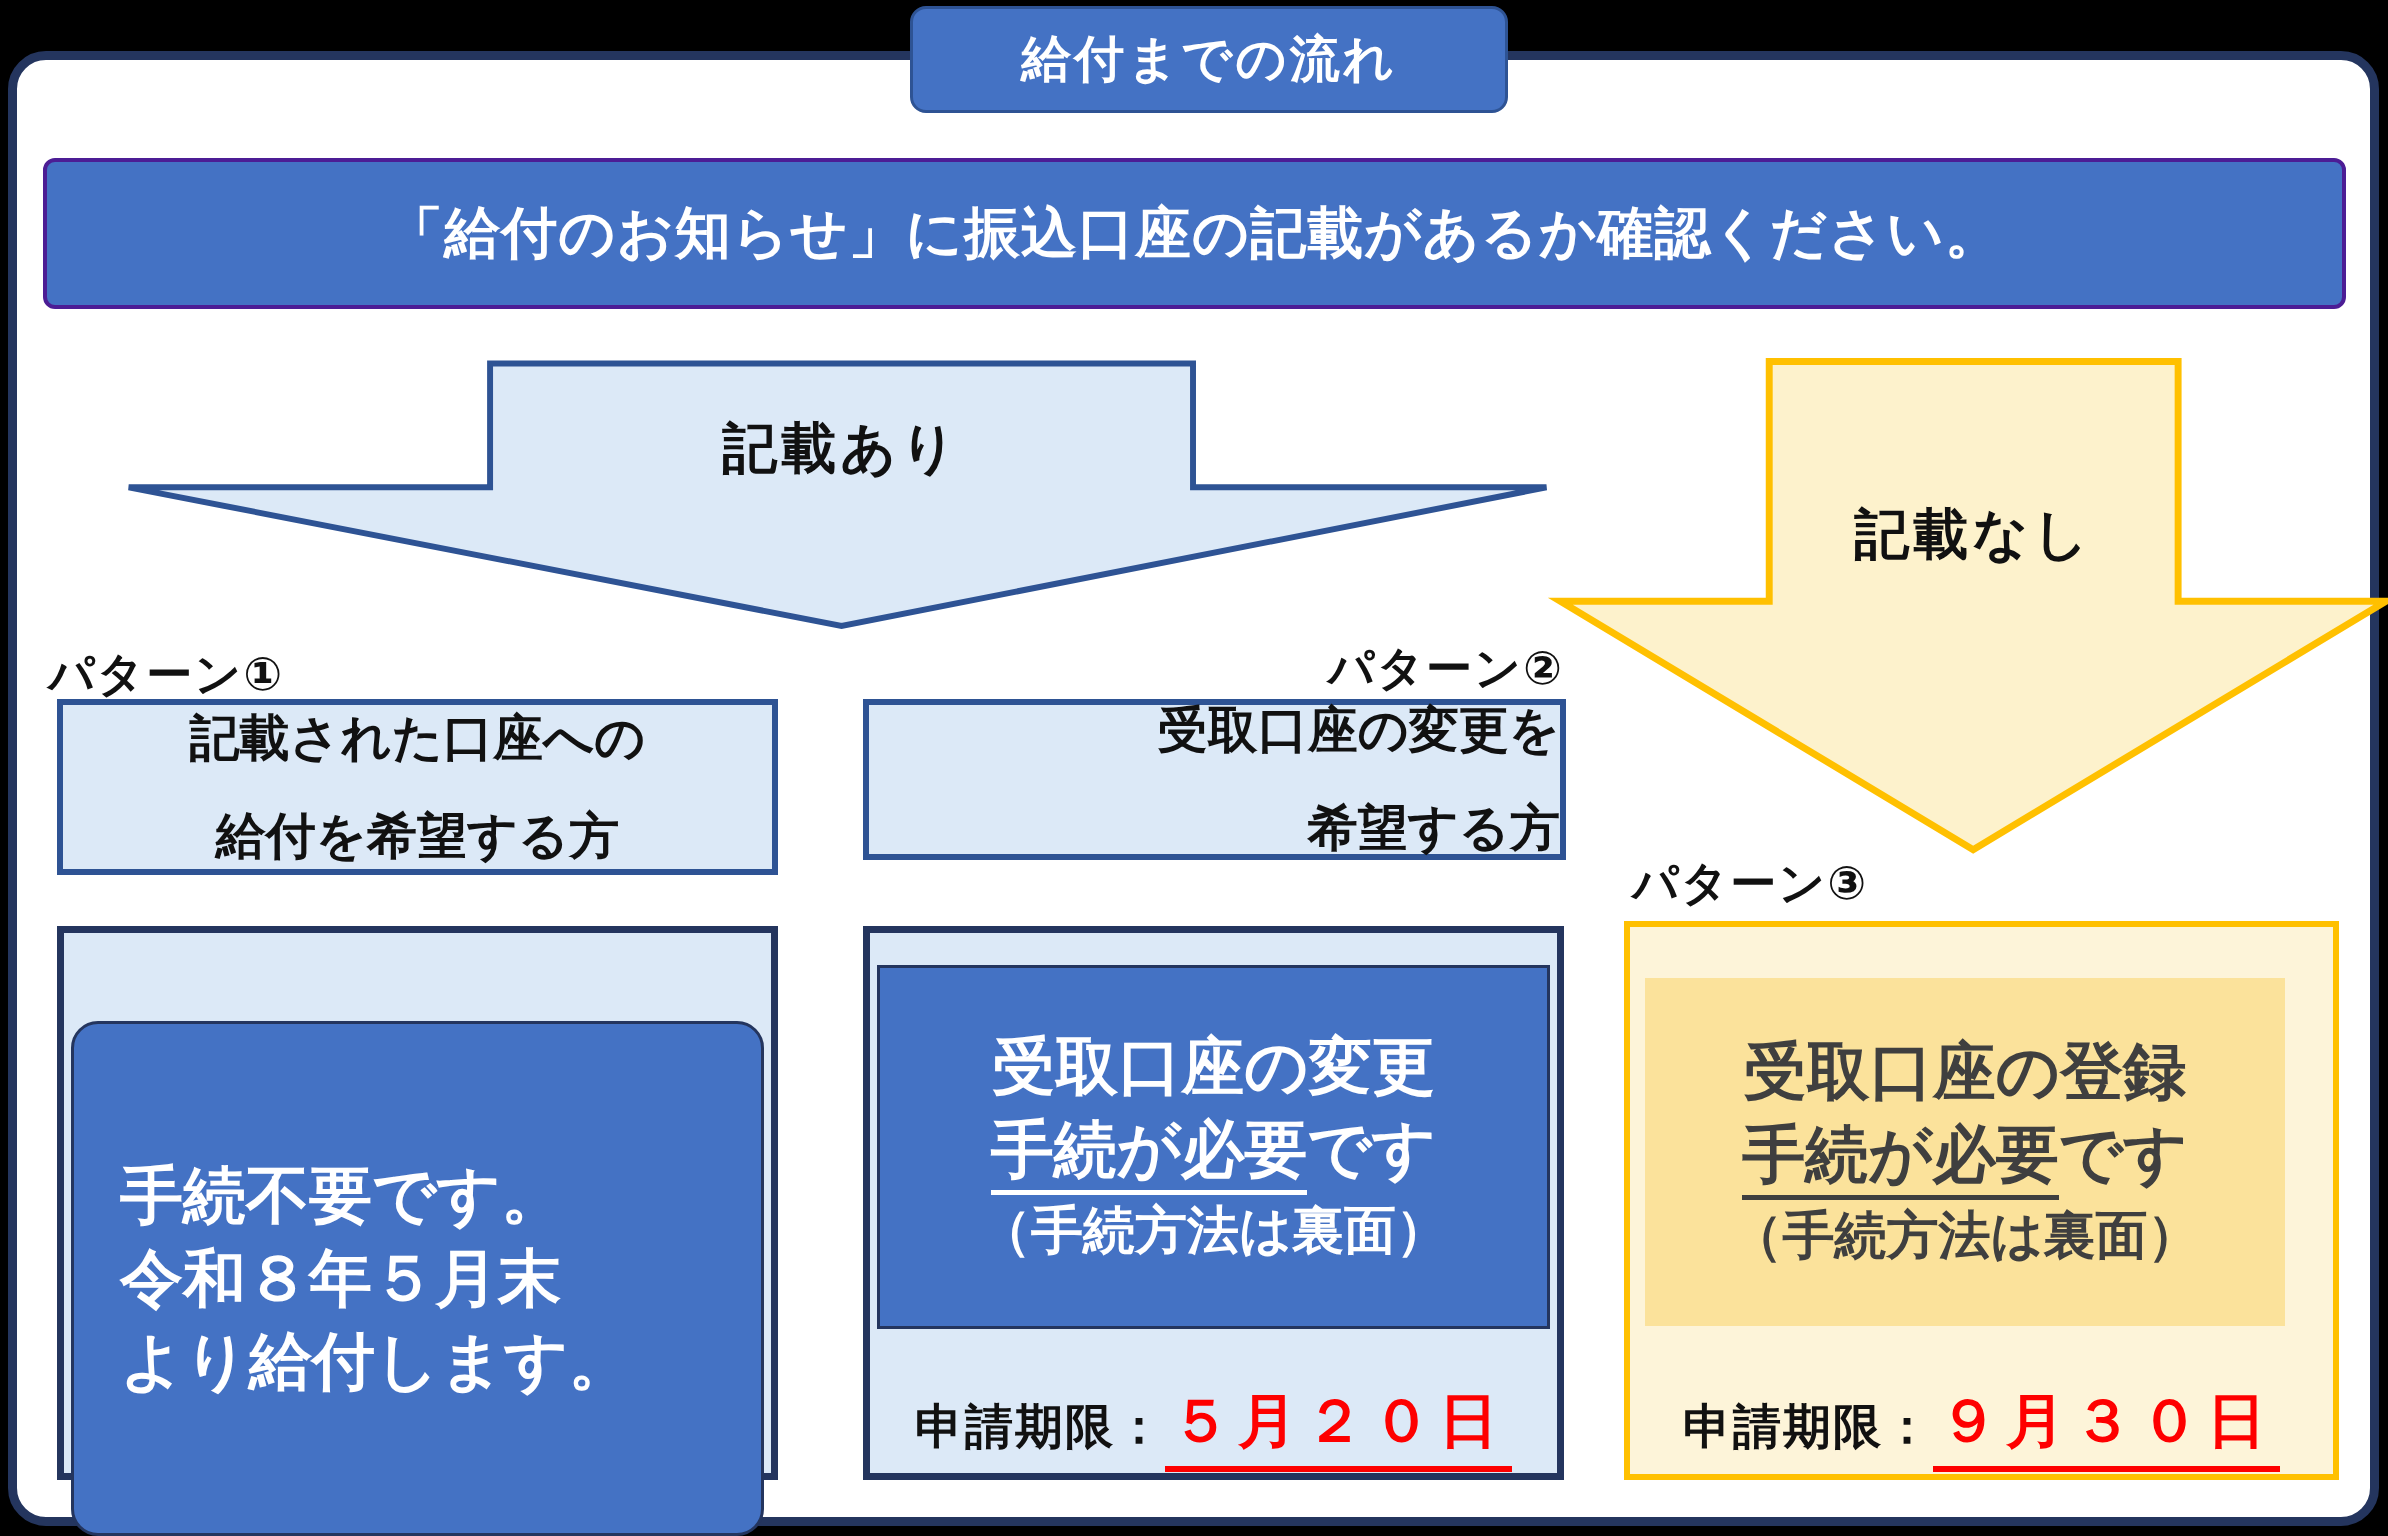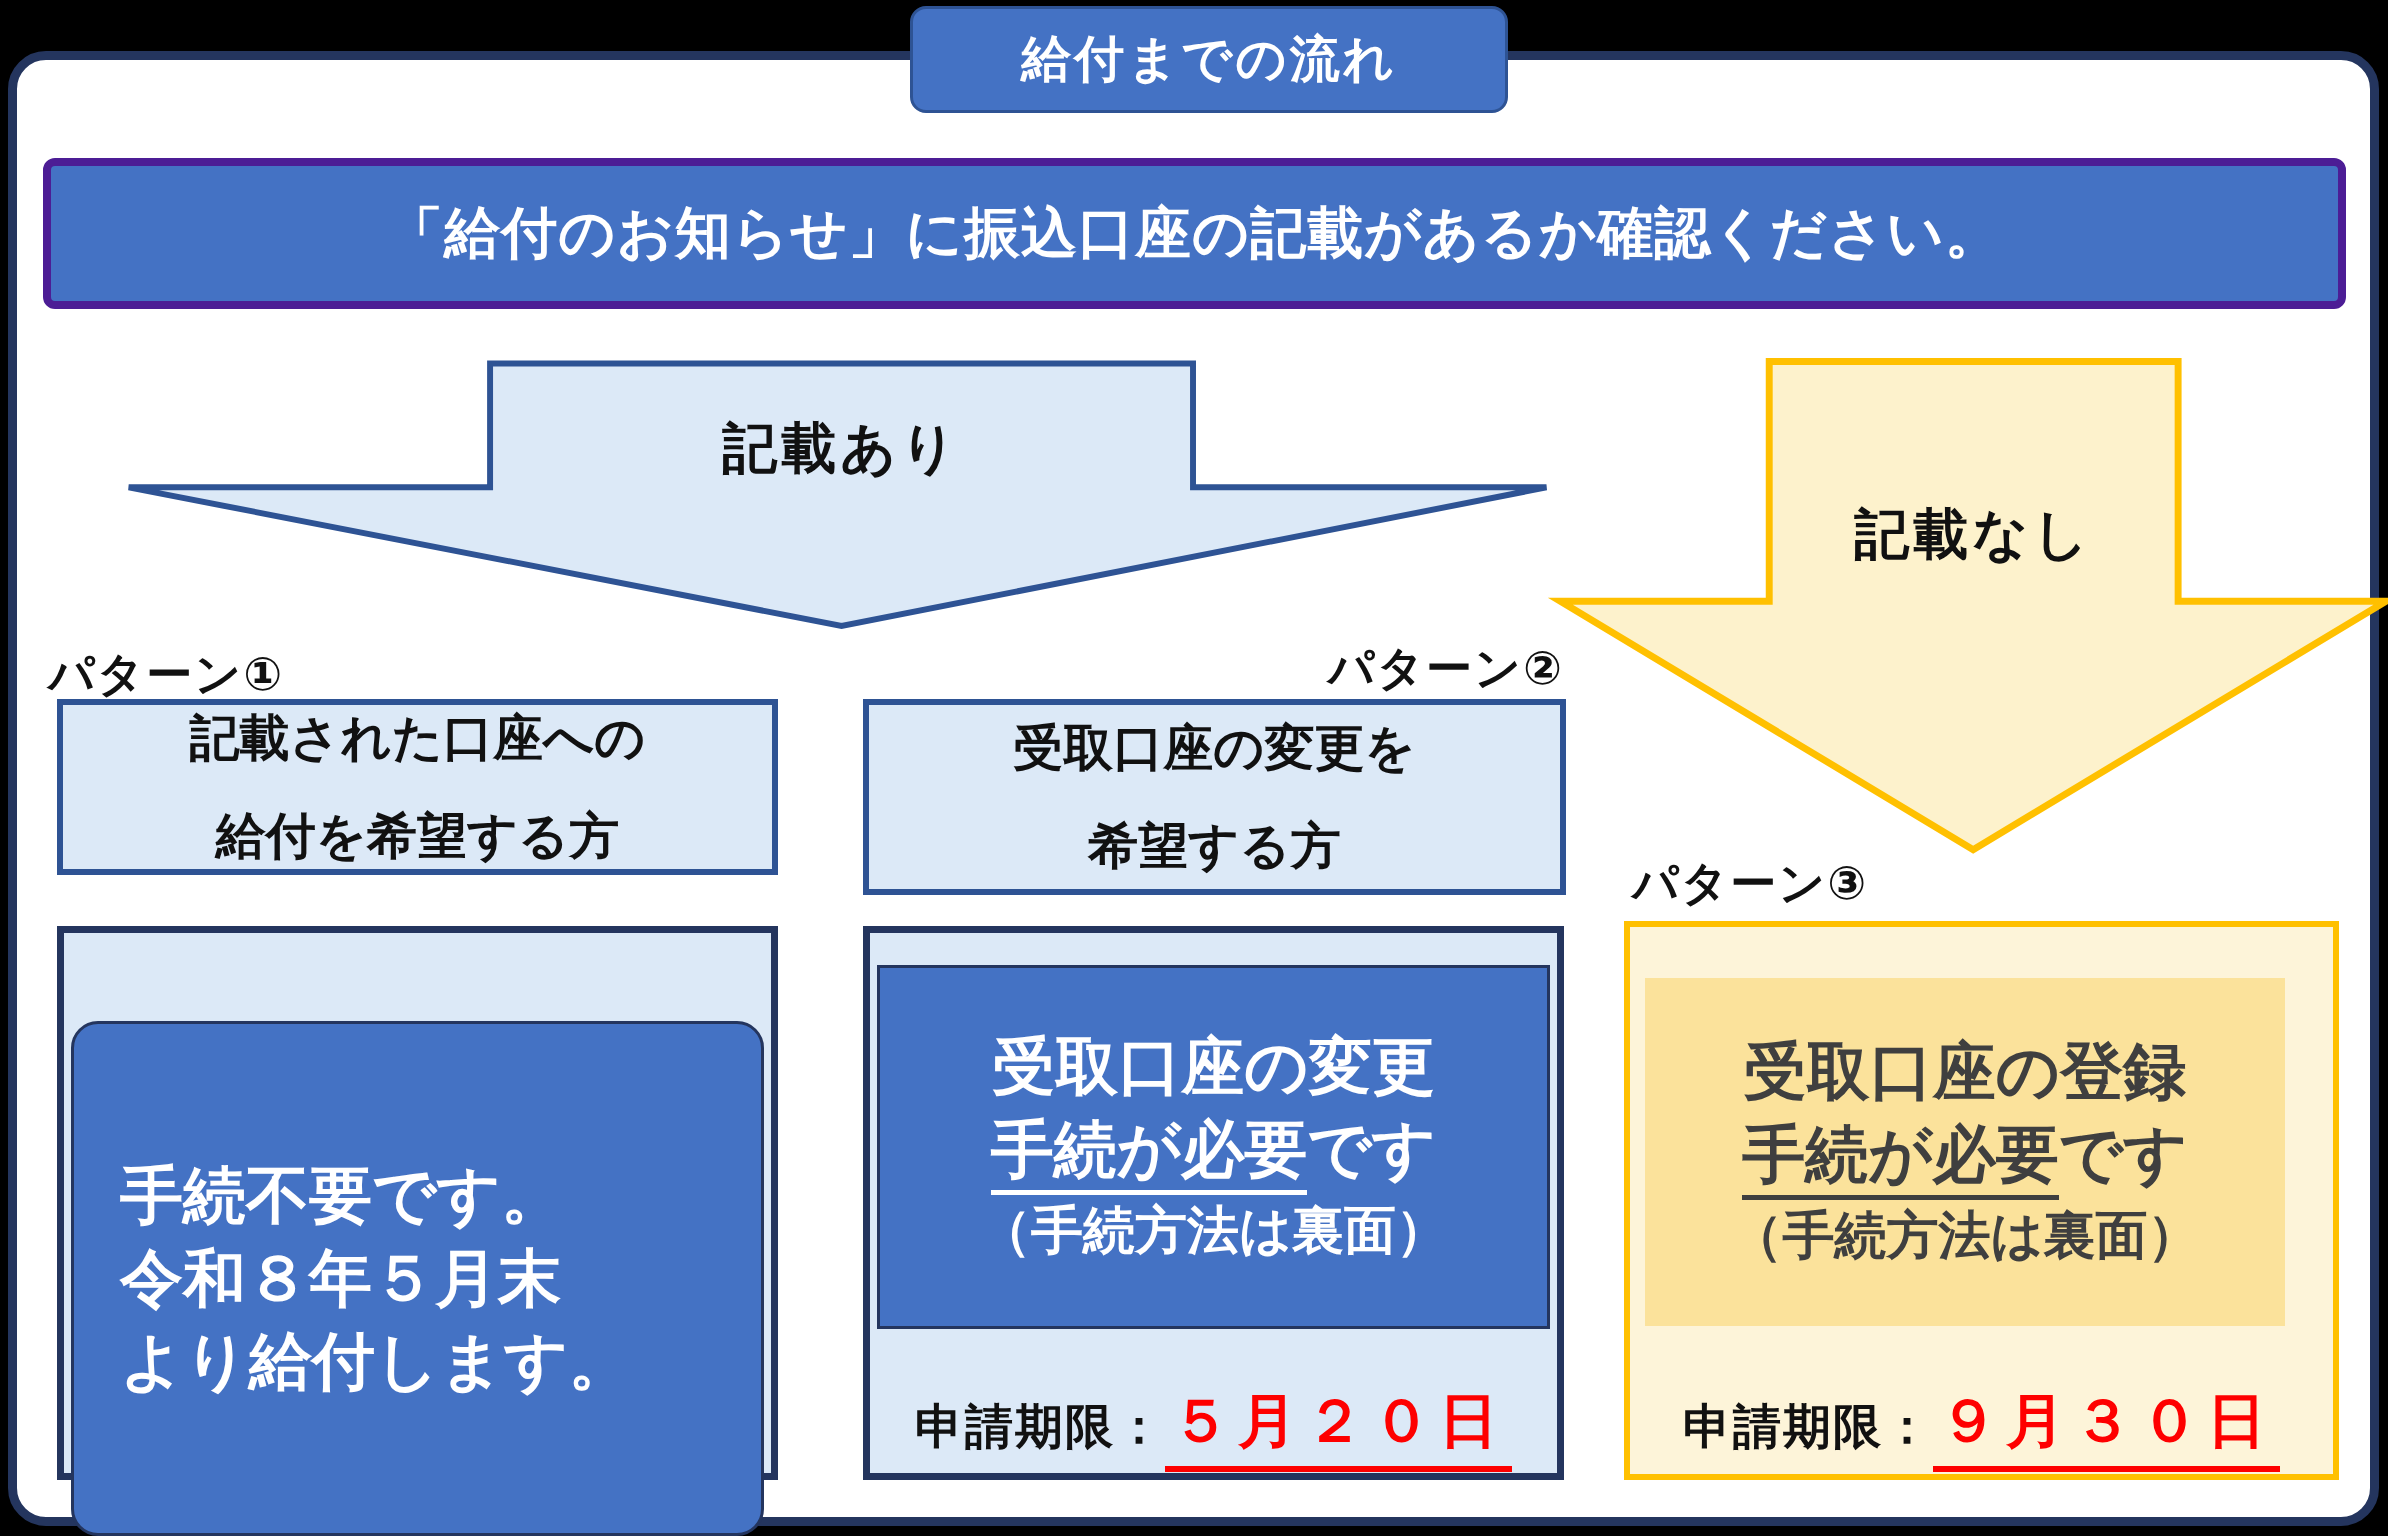--- a/index.html
+++ b/index.html
@@ -14,21 +14,21 @@
     background:#ffffff;border:9px solid #24355E;border-radius:38px;
   }
   .banner{
     left:910px;top:6px;width:598px;height:107px;z-index:6;
     background:#4472C4;border:3px solid #2E5394;border-radius:16px;
     display:flex;align-items:center;justify-content:center;
     color:#fff;font-size:50px;font-weight:bold;letter-spacing:3px;white-space:nowrap;
   }
   .header-box{
     left:43px;top:158px;width:2303px;height:151px;z-index:2;
-    background:#4472C4;border:8px solid #4c1d95;border-radius:12px;
+    background:#4472C4;border:4px solid #4c1d95;border-radius:12px;
     display:flex;align-items:center;justify-content:center;
     color:#fff;font-size:56px;font-weight:bold;white-space:nowrap;letter-spacing:1px;
   }
   svg.arrow-layer{left:0;top:0;z-index:5;pointer-events:none;}
   .arrow-label{
     z-index:6;display:flex;align-items:center;justify-content:center;
     color:#111;font-size:55px;font-weight:bold;letter-spacing:4px;white-space:nowrap;
   }
   .pattern-label{
     z-index:4;color:#111;font-size:46px;font-weight:bold;white-space:nowrap;letter-spacing:2px;
@@ -87,21 +87,21 @@
 
 <div class="abs pattern-label" style="left:48px;top:644px;">パターン①</div>
 <div class="abs pattern-label" style="left:1168px;top:638px;width:396px;text-align:right;">パターン②</div>
 <div class="abs pattern-label" style="left:1632px;top:853px;">パターン③</div>
 
 <div class="abs cond-box" style="left:57px;top:699px;width:721px;height:176px;">
   <div>記載された口座への</div>
   <div>給付を希望する方</div>
 </div>
 
-<div class="abs cond-box" style="left:863px;top:699px;width:703px;height:196px;">
+<div class="abs cond-box" style="left:863px;top:699px;width:703px;height:161px;align-items:flex-end;">
   <div>受取口座の変更を</div>
   <div>希望する方</div>
 </div>
 
 <div class="abs big-box" style="left:57px;top:926px;width:721px;height:554px;"></div>
 <div class="abs inner-box left-text" style="left:71px;top:1021px;width:693px;height:515px;border-radius:27px;">
   <div class="inner-line">手続不要です。</div>
   <div class="inner-line">令和８年５月末</div>
   <div class="inner-line">より給付します。</div>
 </div>

